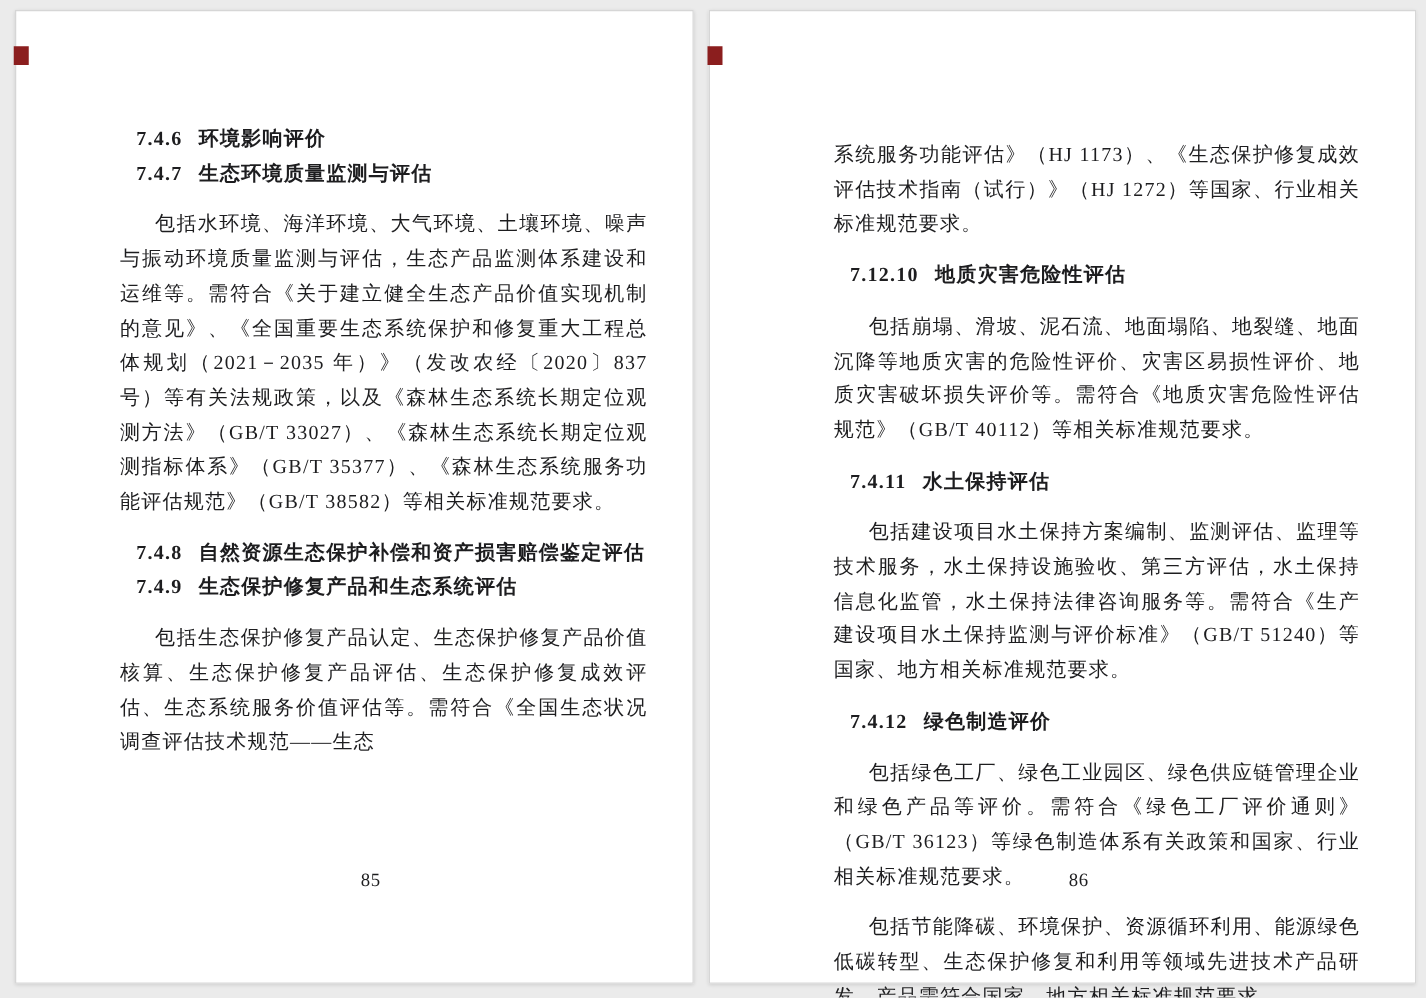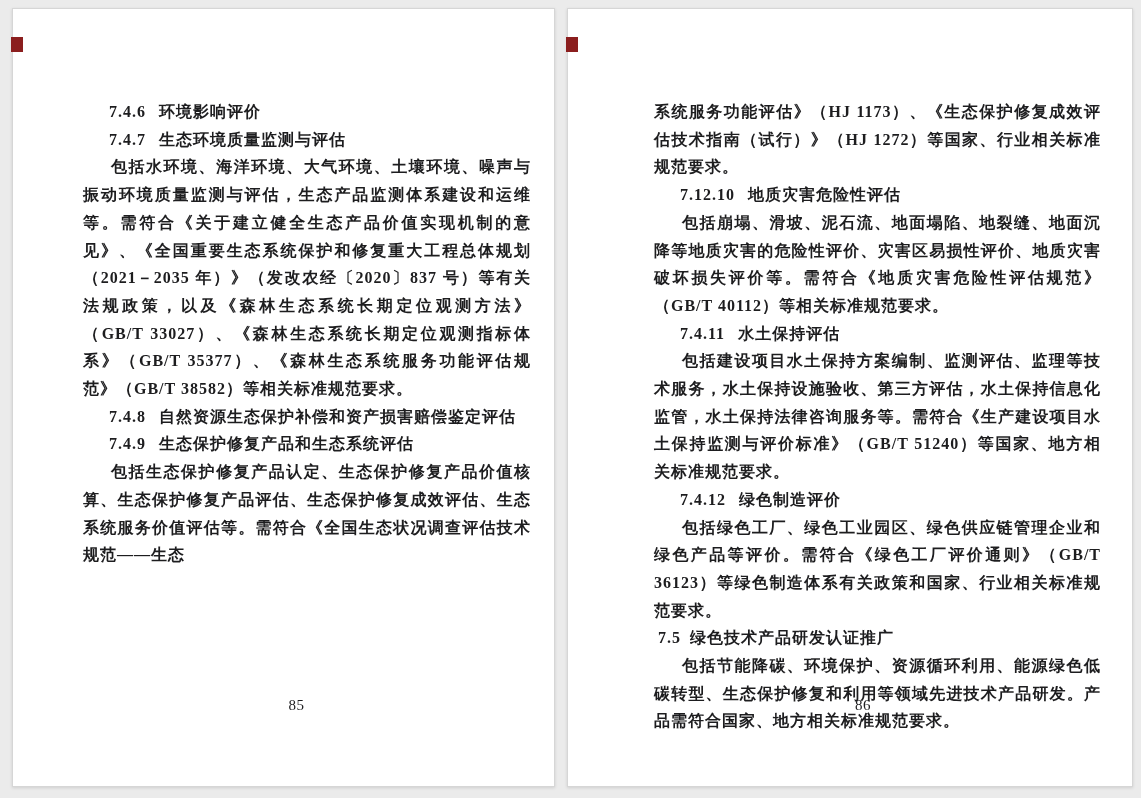--- a/index.html
+++ b/index.html
@@ -43,23 +43,22 @@
     color: #1d1d1f;
     font-size: 16px;
     line-height: 27.7px;
     text-align: justify;
     letter-spacing: 1px;
   }
   .page-left  .page-body { left: 70px; width: 448px; }
   .page-right .page-body { left: 86px; width: 447px; }
 
   .body-par {
-    margin: 0;
+    margin: 13px;
     text-indent: 28px;
-    font-weight: bold;
   }
   .body-par.no-indent { text-indent: 0; }
 
   .heading {
     font-weight: bold;
     white-space: nowrap;
   }
   .heading-l3 { text-indent: 26px; }
   .heading-l2 { text-indent: 4px; }
   .h-num   { margin-right: 13px; }
@@ -98,19 +97,18 @@
   <div class="page page-right">
     <div class="corner-mark" style="background: rgb(139, 30, 30);"></div>
     <div class="page-body">
         <p class="body-par no-indent">系统服务功能评估》（HJ 1173）、《生态保护修复成效评估技术指南（试行）》（HJ 1272）等国家、行业相关标准规范要求。</p>
         <div class="heading heading-l3"><span class="h-num">7.12.10</span><span class="h-title">地质灾害危险性评估</span></div>
         <p class="body-par">包括崩塌、滑坡、泥石流、地面塌陷、地裂缝、地面沉降等地质灾害的危险性评价、灾害区易损性评价、地质灾害破坏损失评价等。需符合《地质灾害危险性评估规范》（GB/T 40112）等相关标准规范要求。</p>
         <div class="heading heading-l3"><span class="h-num">7.4.11</span><span class="h-title">水土保持评估</span></div>
         <p class="body-par">包括建设项目水土保持方案编制、监测评估、监理等技术服务，水土保持设施验收、第三方评估，水土保持信息化监管，水土保持法律咨询服务等。需符合《生产建设项目水土保持监测与评价标准》（GB/T 51240）等国家、地方相关标准规范要求。</p>
         <div class="heading heading-l3"><span class="h-num">7.4.12</span><span class="h-title">绿色制造评价</span></div>
         <p class="body-par">包括绿色工厂、绿色工业园区、绿色供应链管理企业和绿色产品等评价。需符合《绿色工厂评价通则》（GB/T 36123）等绿色制造体系有关政策和国家、行业相关标准规范要求。</p>
-        <div class="heading heading-l2"><span class="h-num">7.5</span><span class="h-title">绿色技术产品研发认证推广</span></div>
         <p class="body-par">包括节能降碳、环境保护、资源循环利用、能源绿色低碳转型、生态保护修复和利用等领域先进技术产品研发。产品需符合国家、地方相关标准规范要求。</p>
       </div>
     <div class="page-number">86</div>
   </div>
 
 </div>
 
 </body></html>

